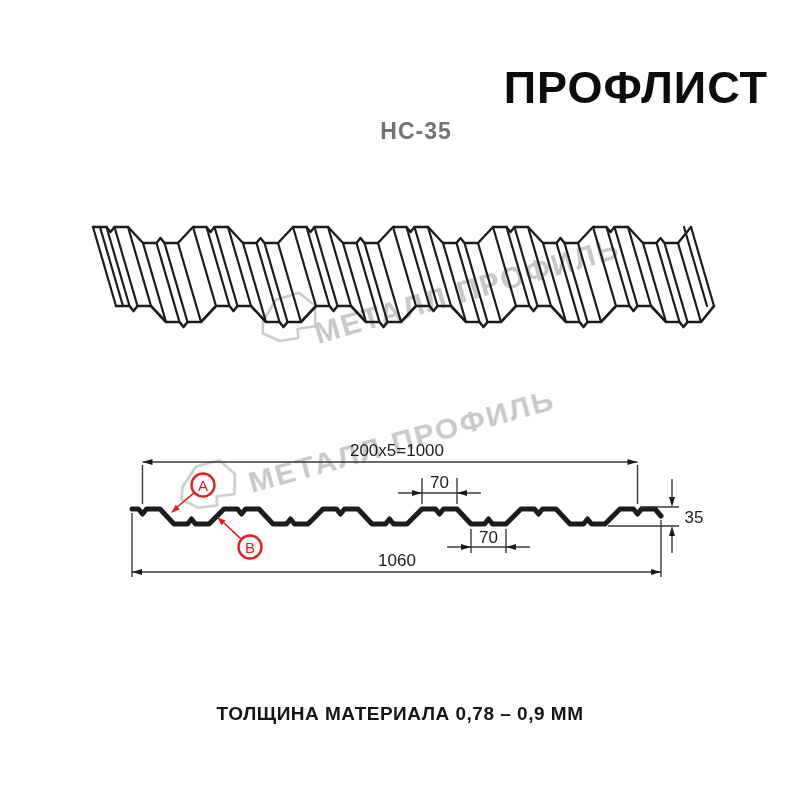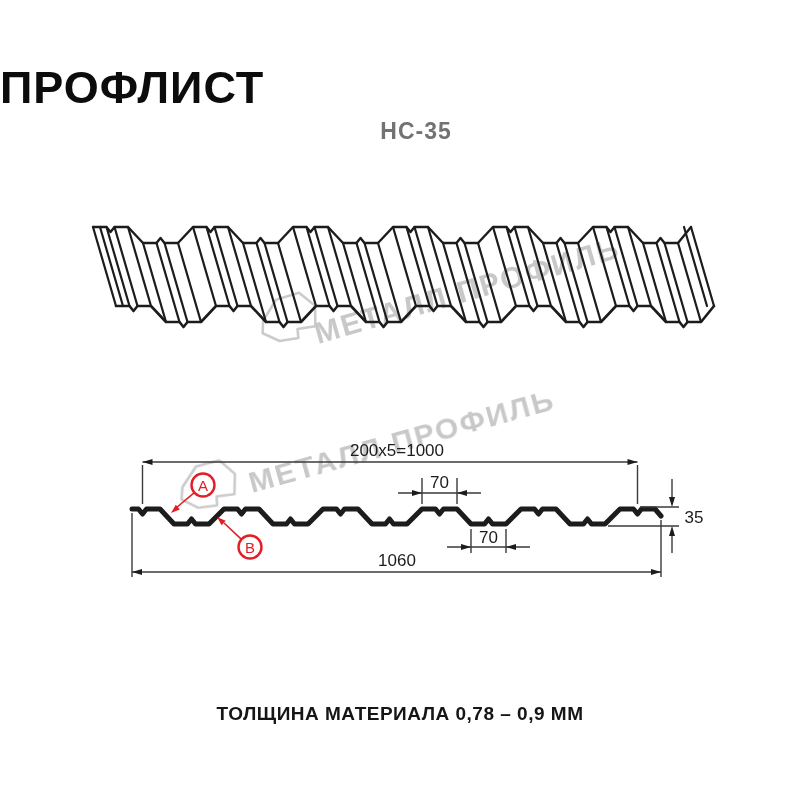--- a/index.html
+++ b/index.html
@@ -1,18 +1,18 @@
 <!DOCTYPE html>
 <html><head>
 <meta charset="utf-8">
 <style>
   html,body{margin:0;padding:0;background:#fff;}
   #page{position:relative;width:800px;height:800px;background:#fff;overflow:hidden;
         font-family:"Liberation Sans",sans-serif;}
-  .title{position:absolute;left:0;top:62px;width:768px;text-align:left;
+  .title{position:absolute;left:0;top:62px;width:768px;text-align:right;
          font-size:45px;font-weight:700;letter-spacing:1px;color:#0c0c0c;}
   .subtitle{position:absolute;left:16px;top:118px;width:800px;text-align:center;
          font-size:23px;font-weight:700;letter-spacing:1px;color:#737373;}
   .footer{position:absolute;left:0;top:703px;width:800px;text-align:center;
          font-size:19px;font-weight:700;letter-spacing:0.5px;color:#151515;}
   svg{position:absolute;left:0;top:0;}
   .dimtxt{font-size:17px;fill:#1c1c1c;font-weight:400;}
   .redtxt{font-size:15px;fill:#e31e24;font-weight:400;}
   .wmtext{font-size:30px;font-weight:700;letter-spacing:2px;fill:#c6c6c6;}
   .thin{stroke:#3a3a3a;stroke-width:1.4;fill:none;}

